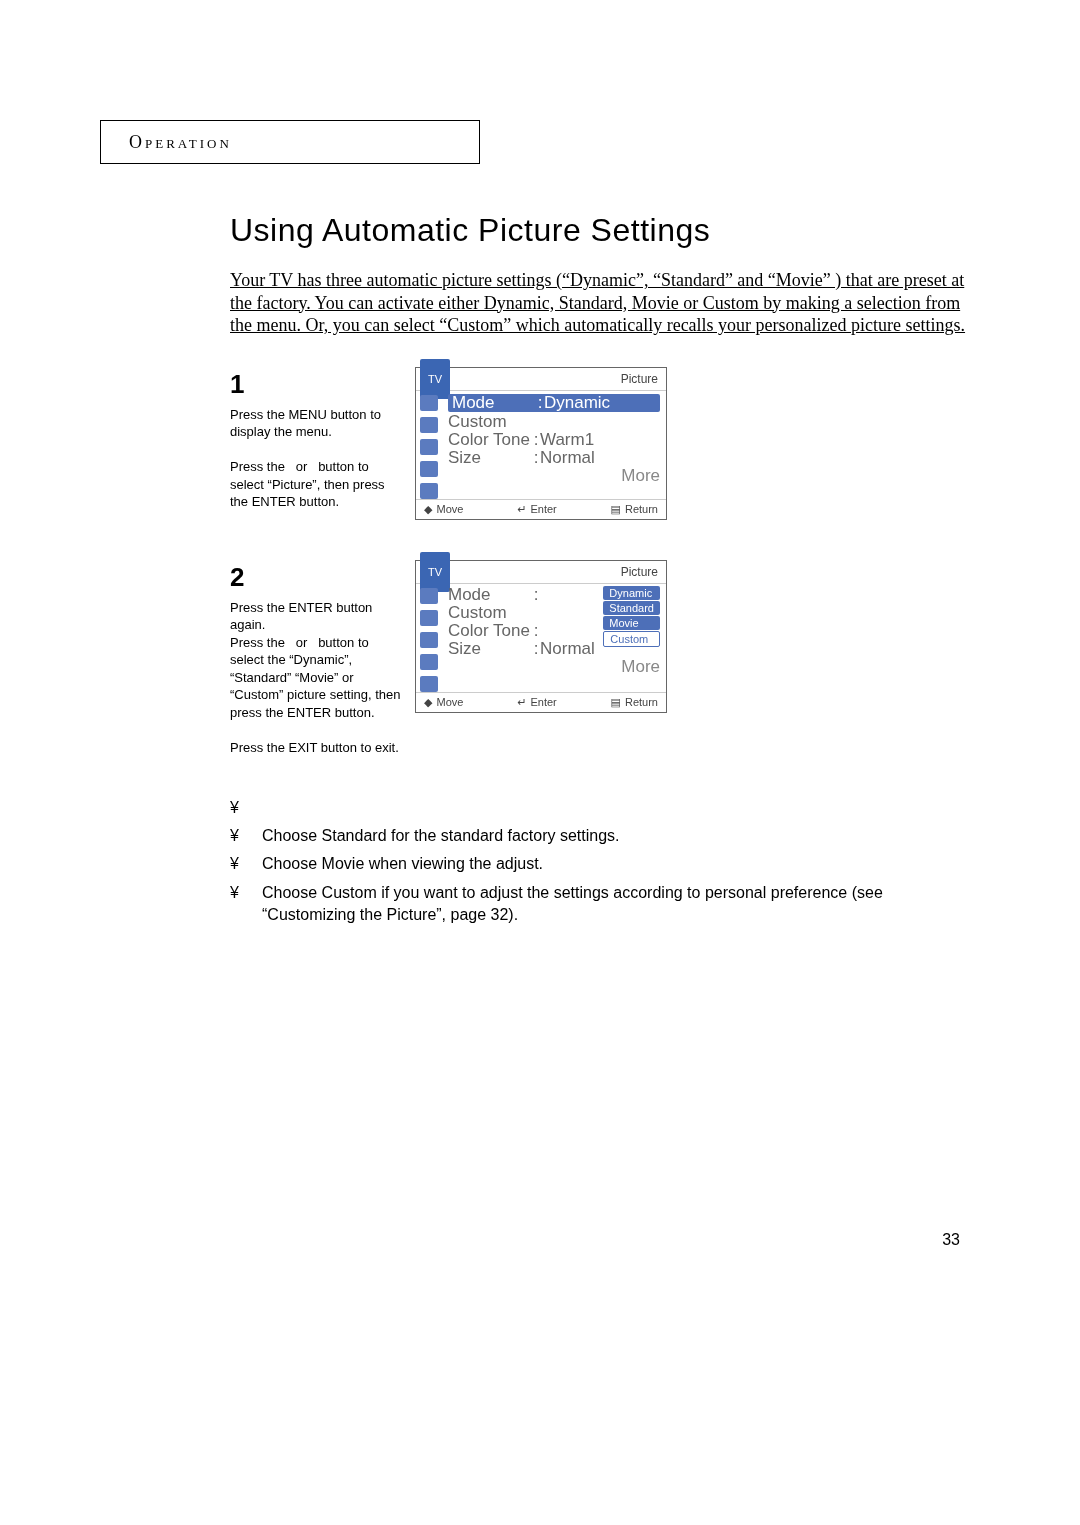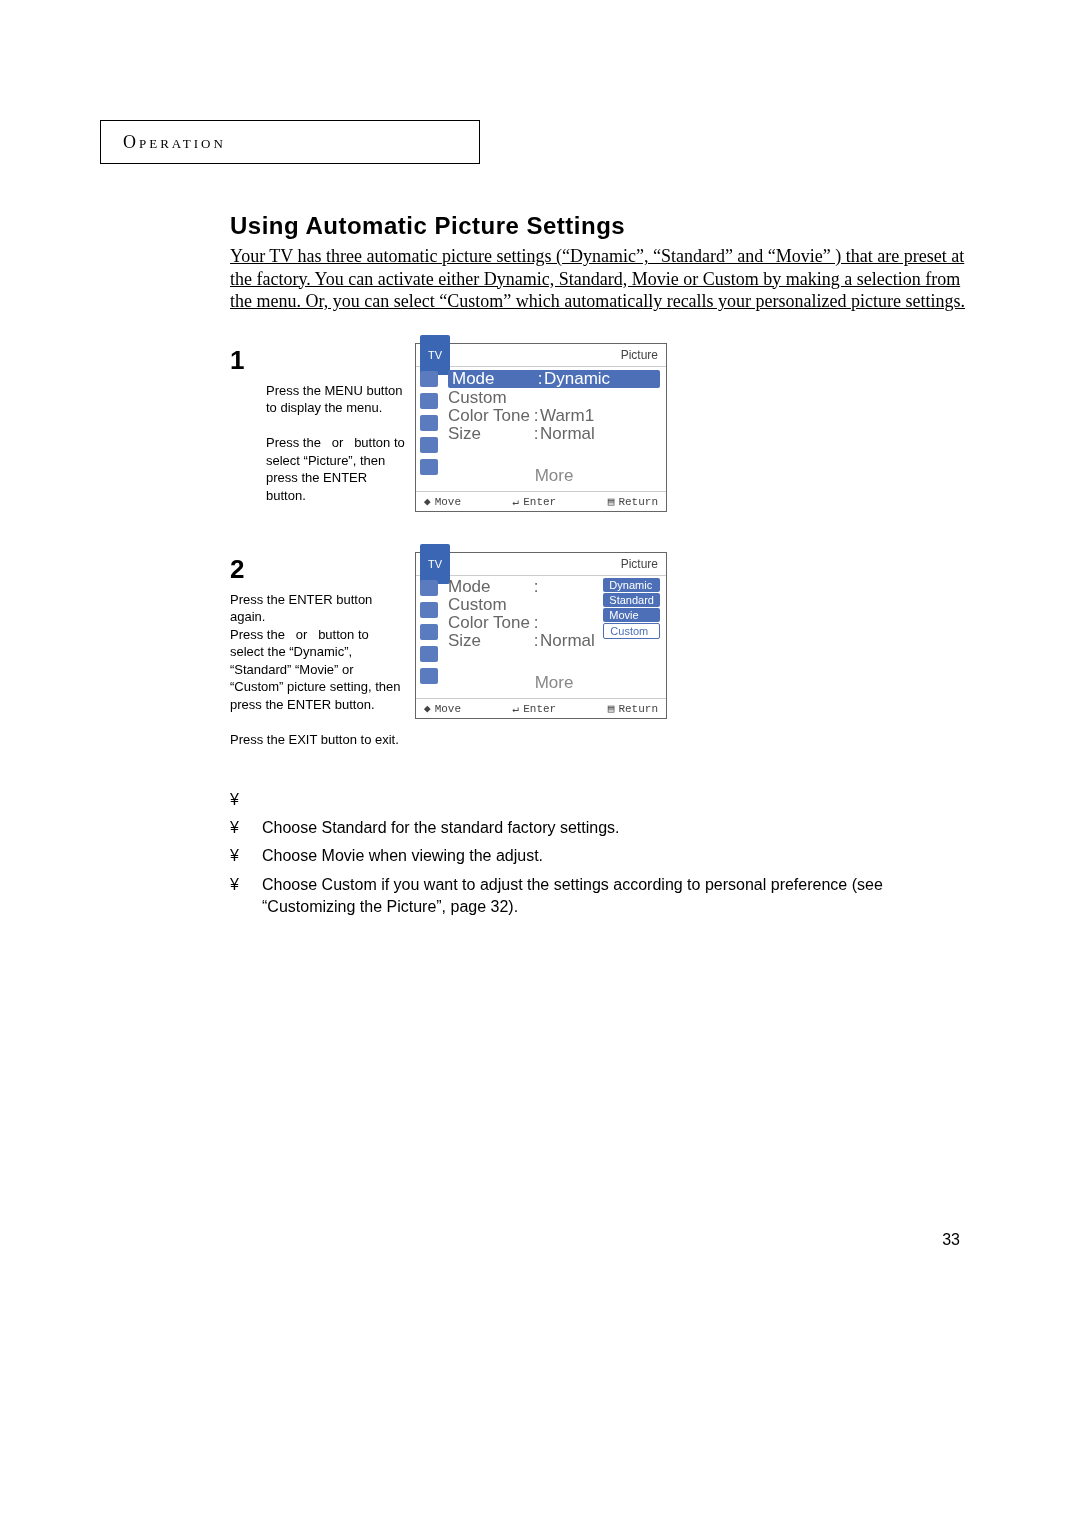--- a/index.html
+++ b/index.html
@@ -17,40 +17,40 @@
     left: 100px;
     top: 120px;
     width: 880px;
   }
   .section-label-box {
     border: 1px solid #000;
     width: 380px;
     height: 44px;
     display: flex;
     align-items: center;
-    padding-left: 22px;
+    padding-left: 28px;
     box-sizing: border-box;
     margin-bottom: 48px;
   }
   .section-label {
     font-family: Georgia, "Times New Roman", serif;
     letter-spacing: 3px;
     font-size: 18px;
     font-variant: small-caps;
   }
   .content {
     margin-left: 130px;
     width: 750px;
   }
   .title {
     font-family: Arial, Helvetica, sans-serif;
-    font-weight: 700;
-    font-size: 24px;
+    font-weight: 400;
+    font-size: 32px;
     letter-spacing: 0.5px;
-    margin-bottom: 5px;
+    margin-bottom: 20px;
   }
   .intro {
     font-size: 18px;
     line-height: 1.25;
     margin-bottom: 30px;
     text-decoration: underline;
   }
   .step {
     display: flex;
     align-items: flex-start;
@@ -132,41 +132,40 @@
   .row-label { width: 84px; white-space: nowrap; }
   .row-sep   { width: 8px; text-align: center; }
   .row-value { flex: 1; }
   .row-hl {
     background: #4d6fb8;
     color: #fff;
     border-radius: 2px;
     padding: 0 4px;
     margin: 1px 0;
   }
-  .row-center { justify-content: center; color: #888; margin-top: 24px; }
+  .row-center { justify-content: flex-end; color: #888; }
   .dd-box {
     background: #4d6fb8;
     color: #fff;
     border-radius: 2px;
     padding: 0 6px;
     height: 14px;
     line-height: 14px;
     font-size: 11px;
     display: inline-block;
   }
   .dd-sel { background: #fff; color: #4d6fb8; border: 1px solid #4d6fb8; }
   .osd-footer {
     display: flex;
     justify-content: space-between;
     align-items: center;
     border-top: 1px solid #ccc;
     padding: 3px 8px;
     font-size: 11px;
     color: #444;
-    font-family: Liberation Mono, monospace;
   }
   .foot-sym { margin-right: 4px; font-size: 11px; }
   .bullets {
     margin-left: 130px;
     margin-top: 6px;
     font-family: Arial, Helvetica, sans-serif;
     font-size: 16px;
     line-height: 1.4;
   }
   .bullet-row {
@@ -194,21 +193,21 @@
     <span class="section-label">Operation</span>
   </div>
 
   <div class="content">
     <div class="title">Using Automatic Picture Settings</div>
     <div class="intro">Your TV has three automatic picture settings (“Dynamic”, “Standard” and “Movie” ) that are preset at the factory.  You can activate either Dynamic, Standard, Movie or Custom by making a selection from the menu. Or, you can select “Custom” which automatically recalls your personalized picture settings.</div>
 
     <div class="step">
       <div class="step-left">
         <div class="step-num">1</div>
-        <span class="step-text" style="white-space:pre-line;margin-left:36px;">Press the MENU button to display the menu.
+        <span class="step-text" style="white-space:pre-line;">Press the MENU button to display the menu.
 
 Press the &nbsp; or &nbsp; button to select “Picture”, then press the ENTER button.</span>
       </div>
 
       <div class="osd">
         <div class="osd-header">
           <span class="tv-pill">TV</span>
           <span class="osd-title">Picture</span>
         </div>
         <div class="osd-body">

